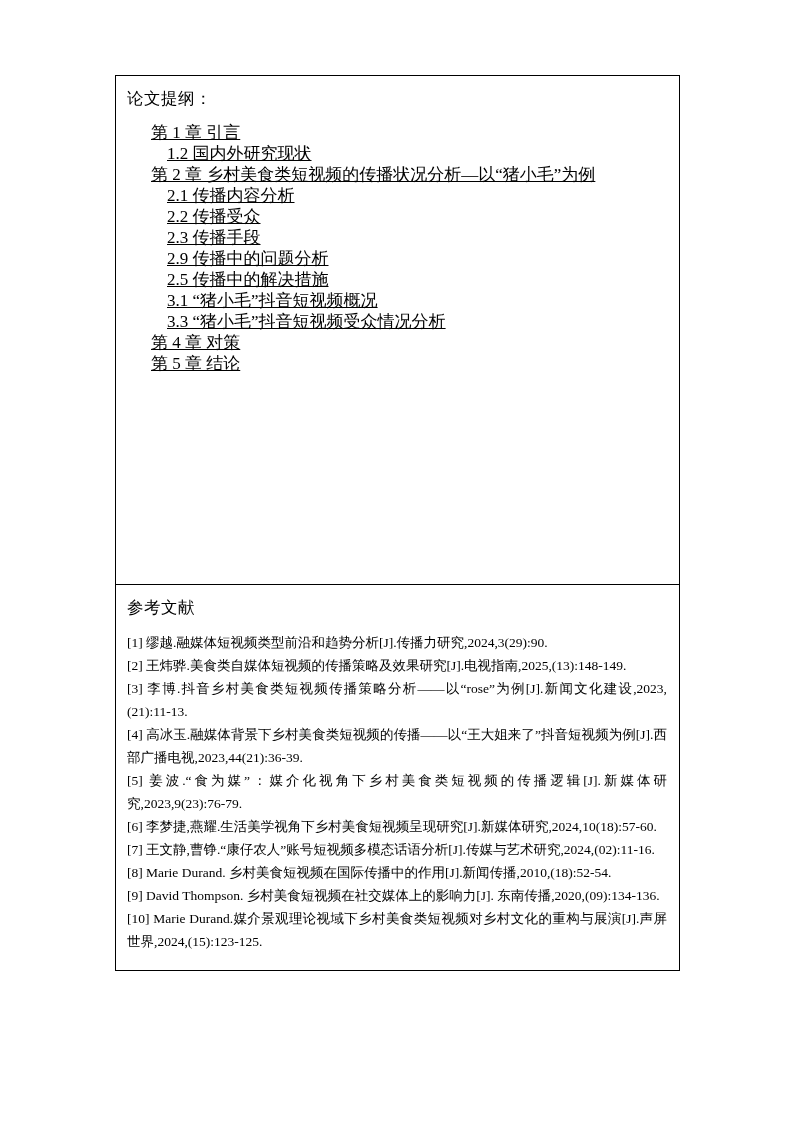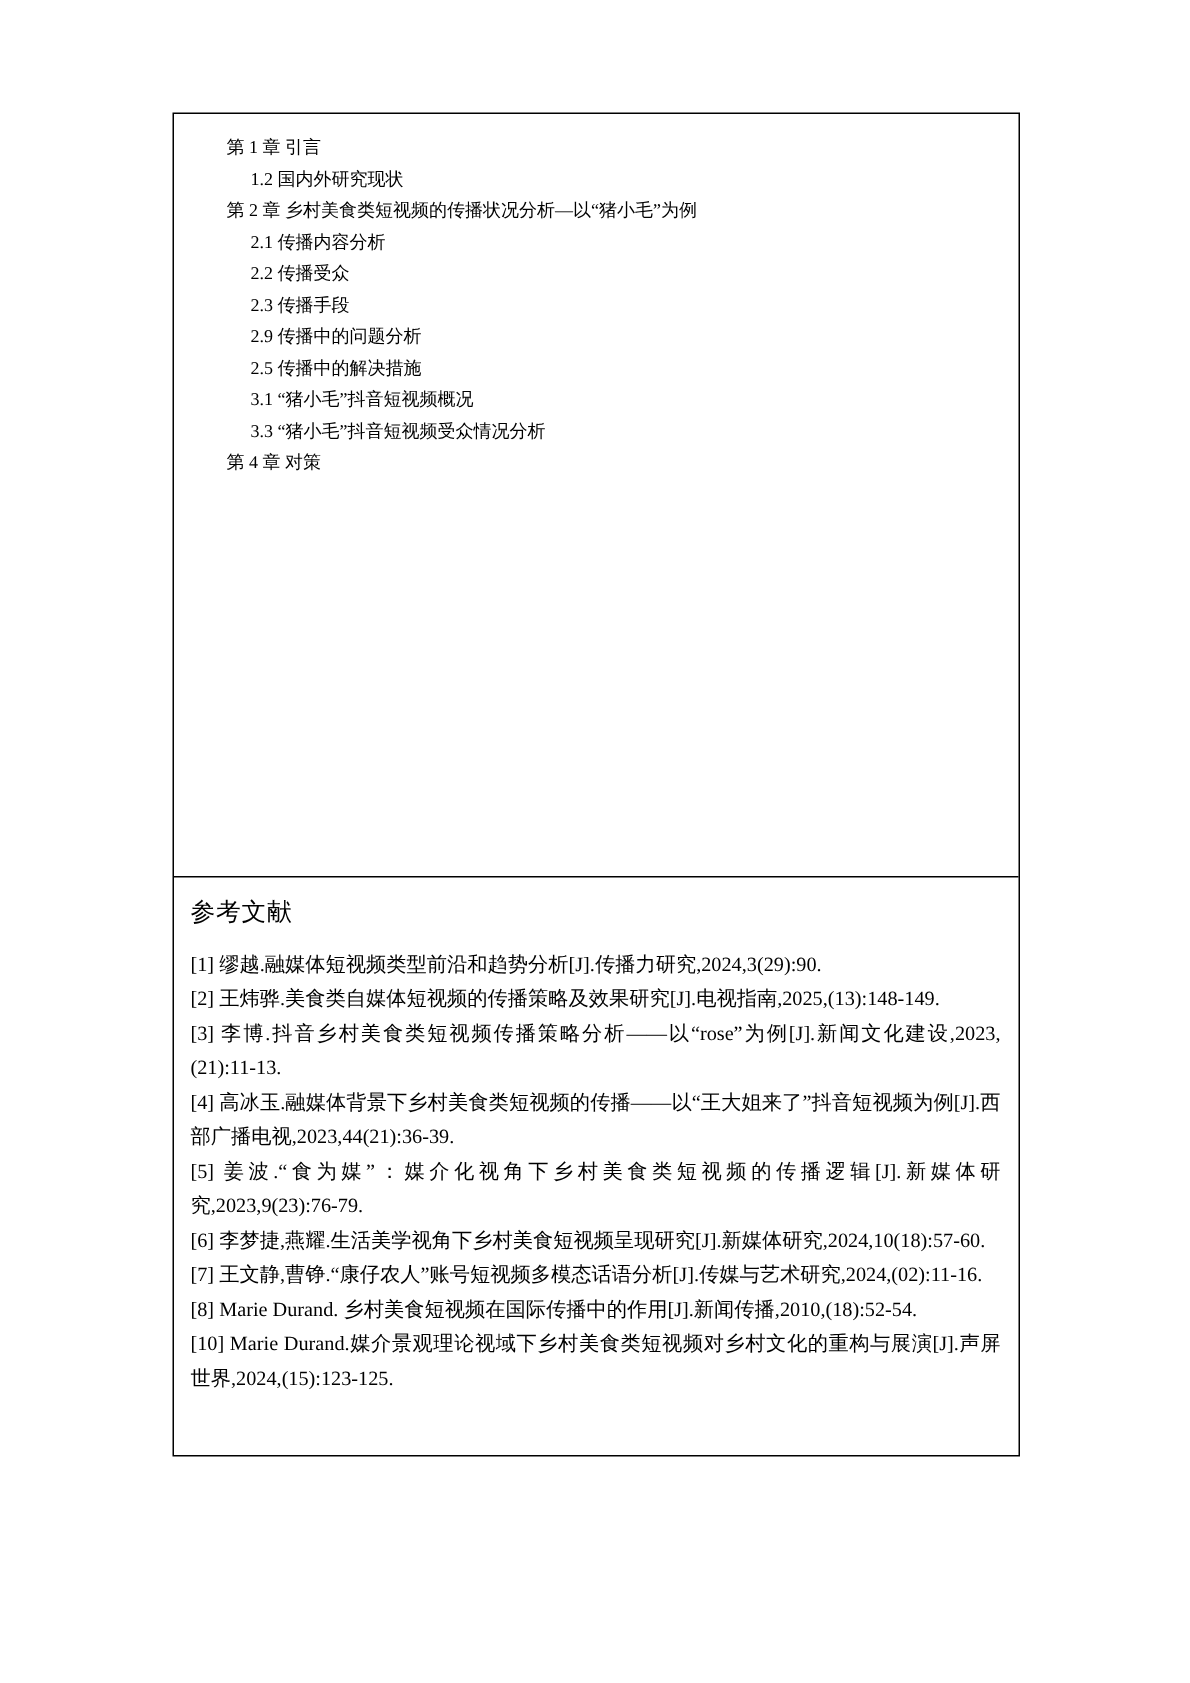--- a/index.html
+++ b/index.html
@@ -39,65 +39,69 @@
     font-size: 16.5px;
     font-weight: normal;
     line-height: 22px;
     margin: 0 0 12px 0;
     letter-spacing: 0.5px;
   }
   .outline-list {
     margin: 0;
   }
   .outline-item {
-    font-size: 12px;
+    font-size: 17px;
     line-height: 21px;
     white-space: nowrap;
+    text-decoration: underline;
   }
   .outline-item.level-1 { padding-left: 24px; }
   .outline-item.level-2 { padding-left: 40px; }
   .reference-list {
     margin: 0;
   }
   .ref-entry {
     font-size: 13.5px;
     line-height: 23px;
     margin: 0;
     text-align: justify;
   }
 </style>
 </head>
 <body>
 
 <div class="doc-table">
 
   <section class="cell cell-outline">
+    <h2 class="section-title">论文提纲：</h2>
     <div class="outline-list">
         <div class="outline-item level-1">第 1 章 引言</div>
         <div class="outline-item level-2">1.2 国内外研究现状</div>
         <div class="outline-item level-1">第 2 章 乡村美食类短视频的传播状况分析—以“猪小毛”为例</div>
         <div class="outline-item level-2">2.1 传播内容分析</div>
         <div class="outline-item level-2">2.2 传播受众</div>
         <div class="outline-item level-2">2.3 传播手段</div>
         <div class="outline-item level-2">2.9 传播中的问题分析</div>
         <div class="outline-item level-2">2.5 传播中的解决措施</div>
         <div class="outline-item level-2">3.1 “猪小毛”抖音短视频概况</div>
         <div class="outline-item level-2">3.3 “猪小毛”抖音短视频受众情况分析</div>
         <div class="outline-item level-1">第 4 章 对策</div>
+        <div class="outline-item level-1">第 5 章 结论</div>
       </div>
   </section>
 
   <section class="cell cell-references">
     <h2 class="section-title">参考文献</h2>
     <div class="reference-list">
         <p class="ref-entry">[1] 缪越.融媒体短视频类型前沿和趋势分析[J].传播力研究,2024,3(29):90.</p>
         <p class="ref-entry">[2] 王炜骅.美食类自媒体短视频的传播策略及效果研究[J].电视指南,2025,(13):148-149.</p>
         <p class="ref-entry">[3] 李博.抖音乡村美食类短视频传播策略分析——以“rose”为例[J].新闻文化建设,2023,(21):11-13.</p>
         <p class="ref-entry">[4] 高冰玉.融媒体背景下乡村美食类短视频的传播——以“王大姐来了”抖音短视频为例[J].西部广播电视,2023,44(21):36-39.</p>
         <p class="ref-entry">[5] 姜波.“食为媒”：媒介化视角下乡村美食类短视频的传播逻辑[J].新媒体研究,2023,9(23):76-79.</p>
         <p class="ref-entry">[6] 李梦捷,燕耀.生活美学视角下乡村美食短视频呈现研究[J].新媒体研究,2024,10(18):57-60.</p>
         <p class="ref-entry">[7] 王文静,曹铮.“康仔农人”账号短视频多模态话语分析[J].传媒与艺术研究,2024,(02):11-16.</p>
         <p class="ref-entry">[8] Marie Durand. 乡村美食短视频在国际传播中的作用[J].新闻传播,2010,(18):52-54.</p>
+        <p class="ref-entry">[9] David Thompson. 乡村美食短视频在社交媒体上的影响力[J]. 东南传播,2020,(09):134-136.</p>
         <p class="ref-entry">[10] Marie Durand.媒介景观理论视域下乡村美食类短视频对乡村文化的重构与展演[J].声屏世界,2024,(15):123-125.</p>
       </div>
   </section>
 
 </div>
 
 </body></html>

